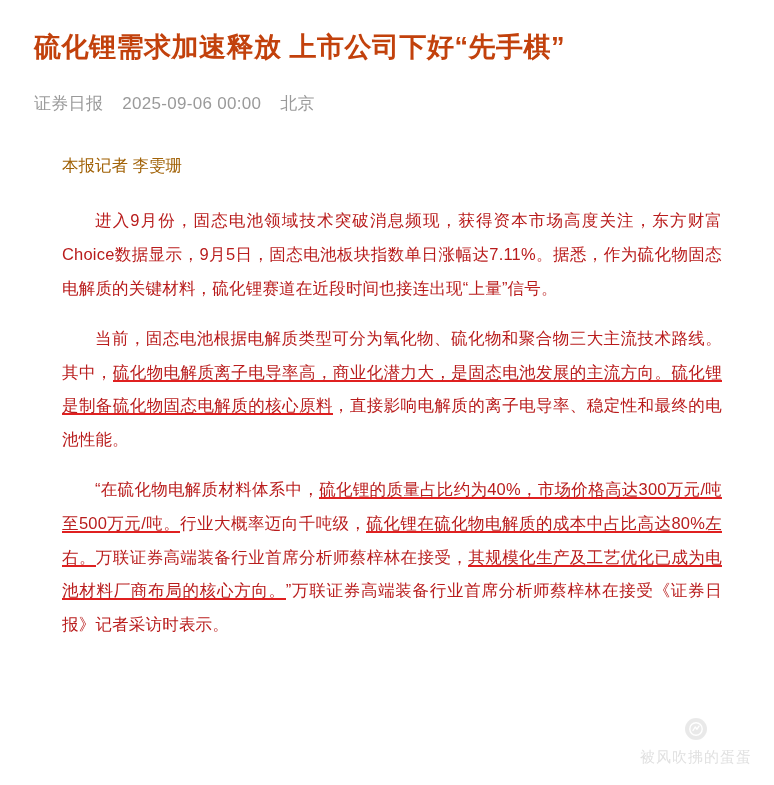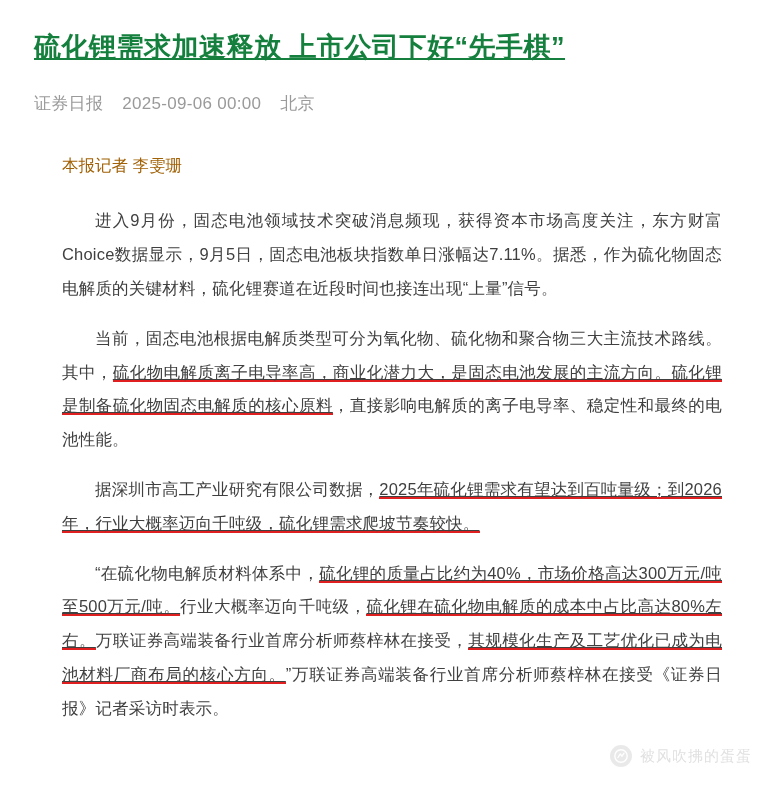--- a/index.html
+++ b/index.html
@@ -16,69 +16,68 @@
     position: relative;
   }
   .article {
     padding: 28px 34px 0 34px;
     box-sizing: border-box;
   }
   .headline {
     font-size: 27px;
     font-weight: bold;
     line-height: 1.42;
-    color: #15803d;
+    color: #c2410c;
     letter-spacing: 0.5px;
     margin: 0 0 26px 0;
-    text-decoration: underline;
   }
   .meta {
     font-size: 17px;
     color: #9a9a9a;
     margin: 0 0 34px 0;
     letter-spacing: 0.3px;
   }
   .meta span {
     margin-right: 14px;
   }
   .body-wrap {
     padding: 0 18px 0 28px;
   }
   p.para {
     font-size: 16.5px;
     line-height: 2.05;
-    color: #404040;
+    color: #b91c1c;
     margin: 0 0 16px 0;
     text-align: justify;
     letter-spacing: 0.2px;
   }
   p.byline {
     font-size: 16.5px;
     line-height: 2.0;
     color: #a16207;
     margin: 0 0 22px 0;
     text-indent: 0;
   }
   .indent {
     text-indent: 2em;
   }
   .hl {
     
     box-shadow: inset 0 -2px 0 0 #e02020;
     padding-bottom: 1px;
-    text-decoration: underline;
   }
   .watermark {
     position: absolute;
     right: 22px;
     bottom: 18px;
     display: flex;
     align-items: center;
     gap: 8px;
     opacity: 0.55;
+    flex-direction: column;
   }
   .wm-logo {
     width: 22px;
     height: 22px;
     border-radius: 50%;
     background: #d8d8d8;
     display: flex;
     align-items: center;
     justify-content: center;
   }
@@ -100,21 +99,20 @@
     <span>证券日报</span>
     <span>2025-09-06 00:00</span>
     <span>北京</span>
   </div>
 
   <div class="body-wrap">
     <p class="byline">本报记者 李雯珊</p>
     <div id="paragraphs">
         <p class="para indent"><span>进入9月份，固态电池领域技术突破消息频现，获得资本市场高度关注，东方财富Choice数据显示，9月5日，固态电池板块指数单日涨幅达7.11%。据悉，作为硫化物固态电解质的关键材料，硫化锂赛道在近段时间也接连出现“上量”信号。</span></p>
         <p class="para indent"><span>当前，固态电池根据电解质类型可分为氧化物、硫化物和聚合物三大主流技术路线。其中，</span><span class="hl">硫化物电解质离子电导率高，商业化潜力大，是固态电池发展的主流方向。硫化锂是制备硫化物固态电解质的核心原料</span><span>，直接影响电解质的离子电导率、稳定性和最终的电池性能。</span></p>
-        <p class="para indent"><span>据深圳市高工产业研究有限公司数据，</span><span class="hl">2025年硫化锂需求有望达到百吨量级；到2026年，行业大概率迈向千吨级，硫化锂需求爬坡节奏较快。</span></p>
         <p class="para indent"><span>“在硫化物电解质材料体系中，</span><span class="hl">硫化锂的质量占比约为40%，市场价格高达300万元/吨至500万元/吨。</span><span>行业大概率迈向千吨级，</span><span class="hl">硫化锂在硫化物电解质的成本中占比高达80%左右。</span><span>万联证券高端装备行业首席分析师蔡梓林在接受，</span><span class="hl">其规模化生产及工艺优化已成为电池材料厂商布局的核心方向。</span><span>”万联证券高端装备行业首席分析师蔡梓林在接受《证券日报》记者采访时表示。</span></p>
       </div>
   </div>
 
 </div>
 
 <div class="watermark">
   <span class="wm-logo">
     <svg width="14" height="14" viewBox="0 0 14 14" aria-hidden="true">
       <circle cx="7" cy="7" r="6.2" fill="none" stroke="#ffffff" stroke-width="1.4"></circle>

